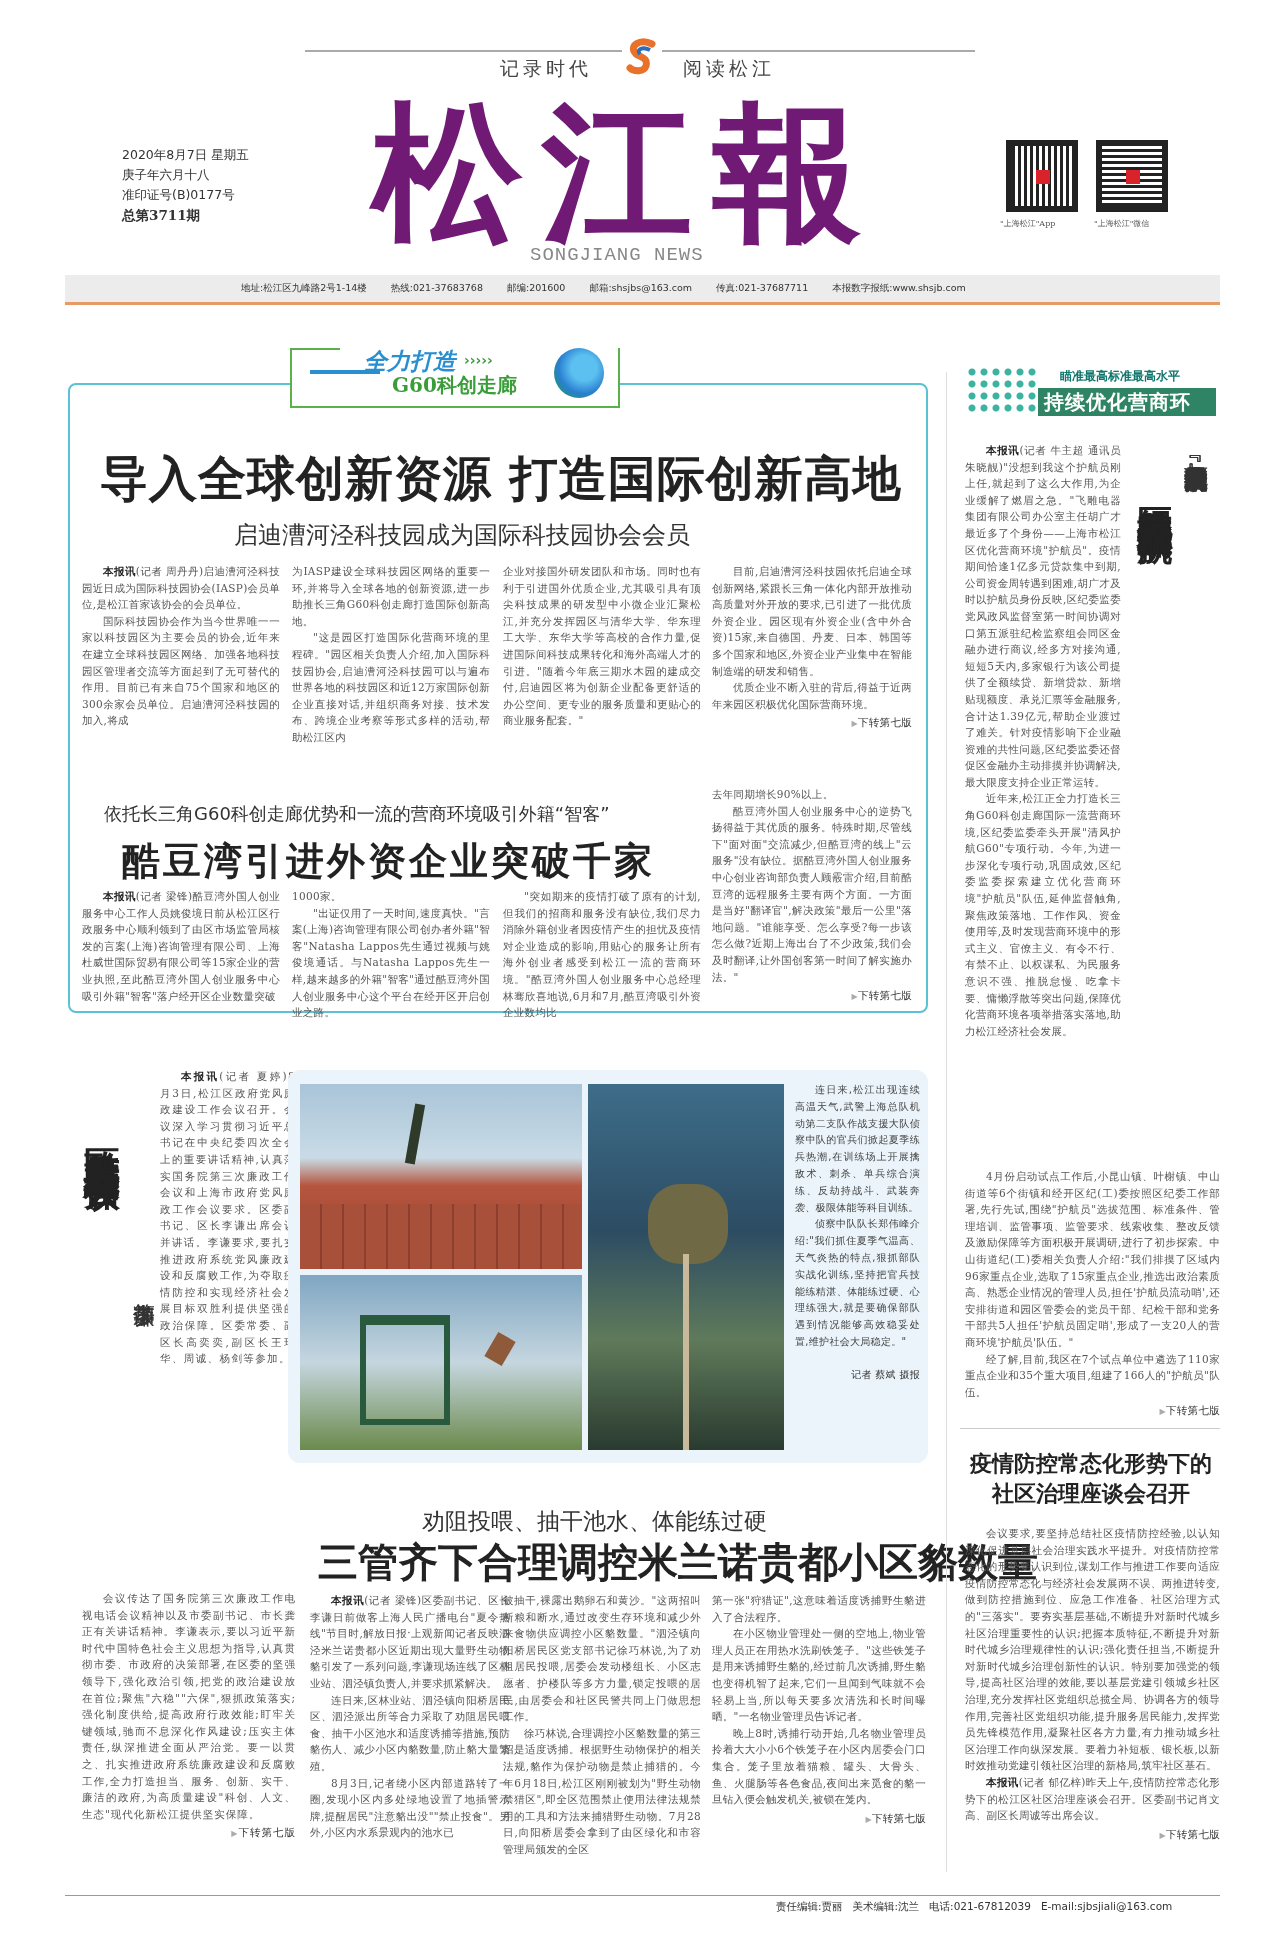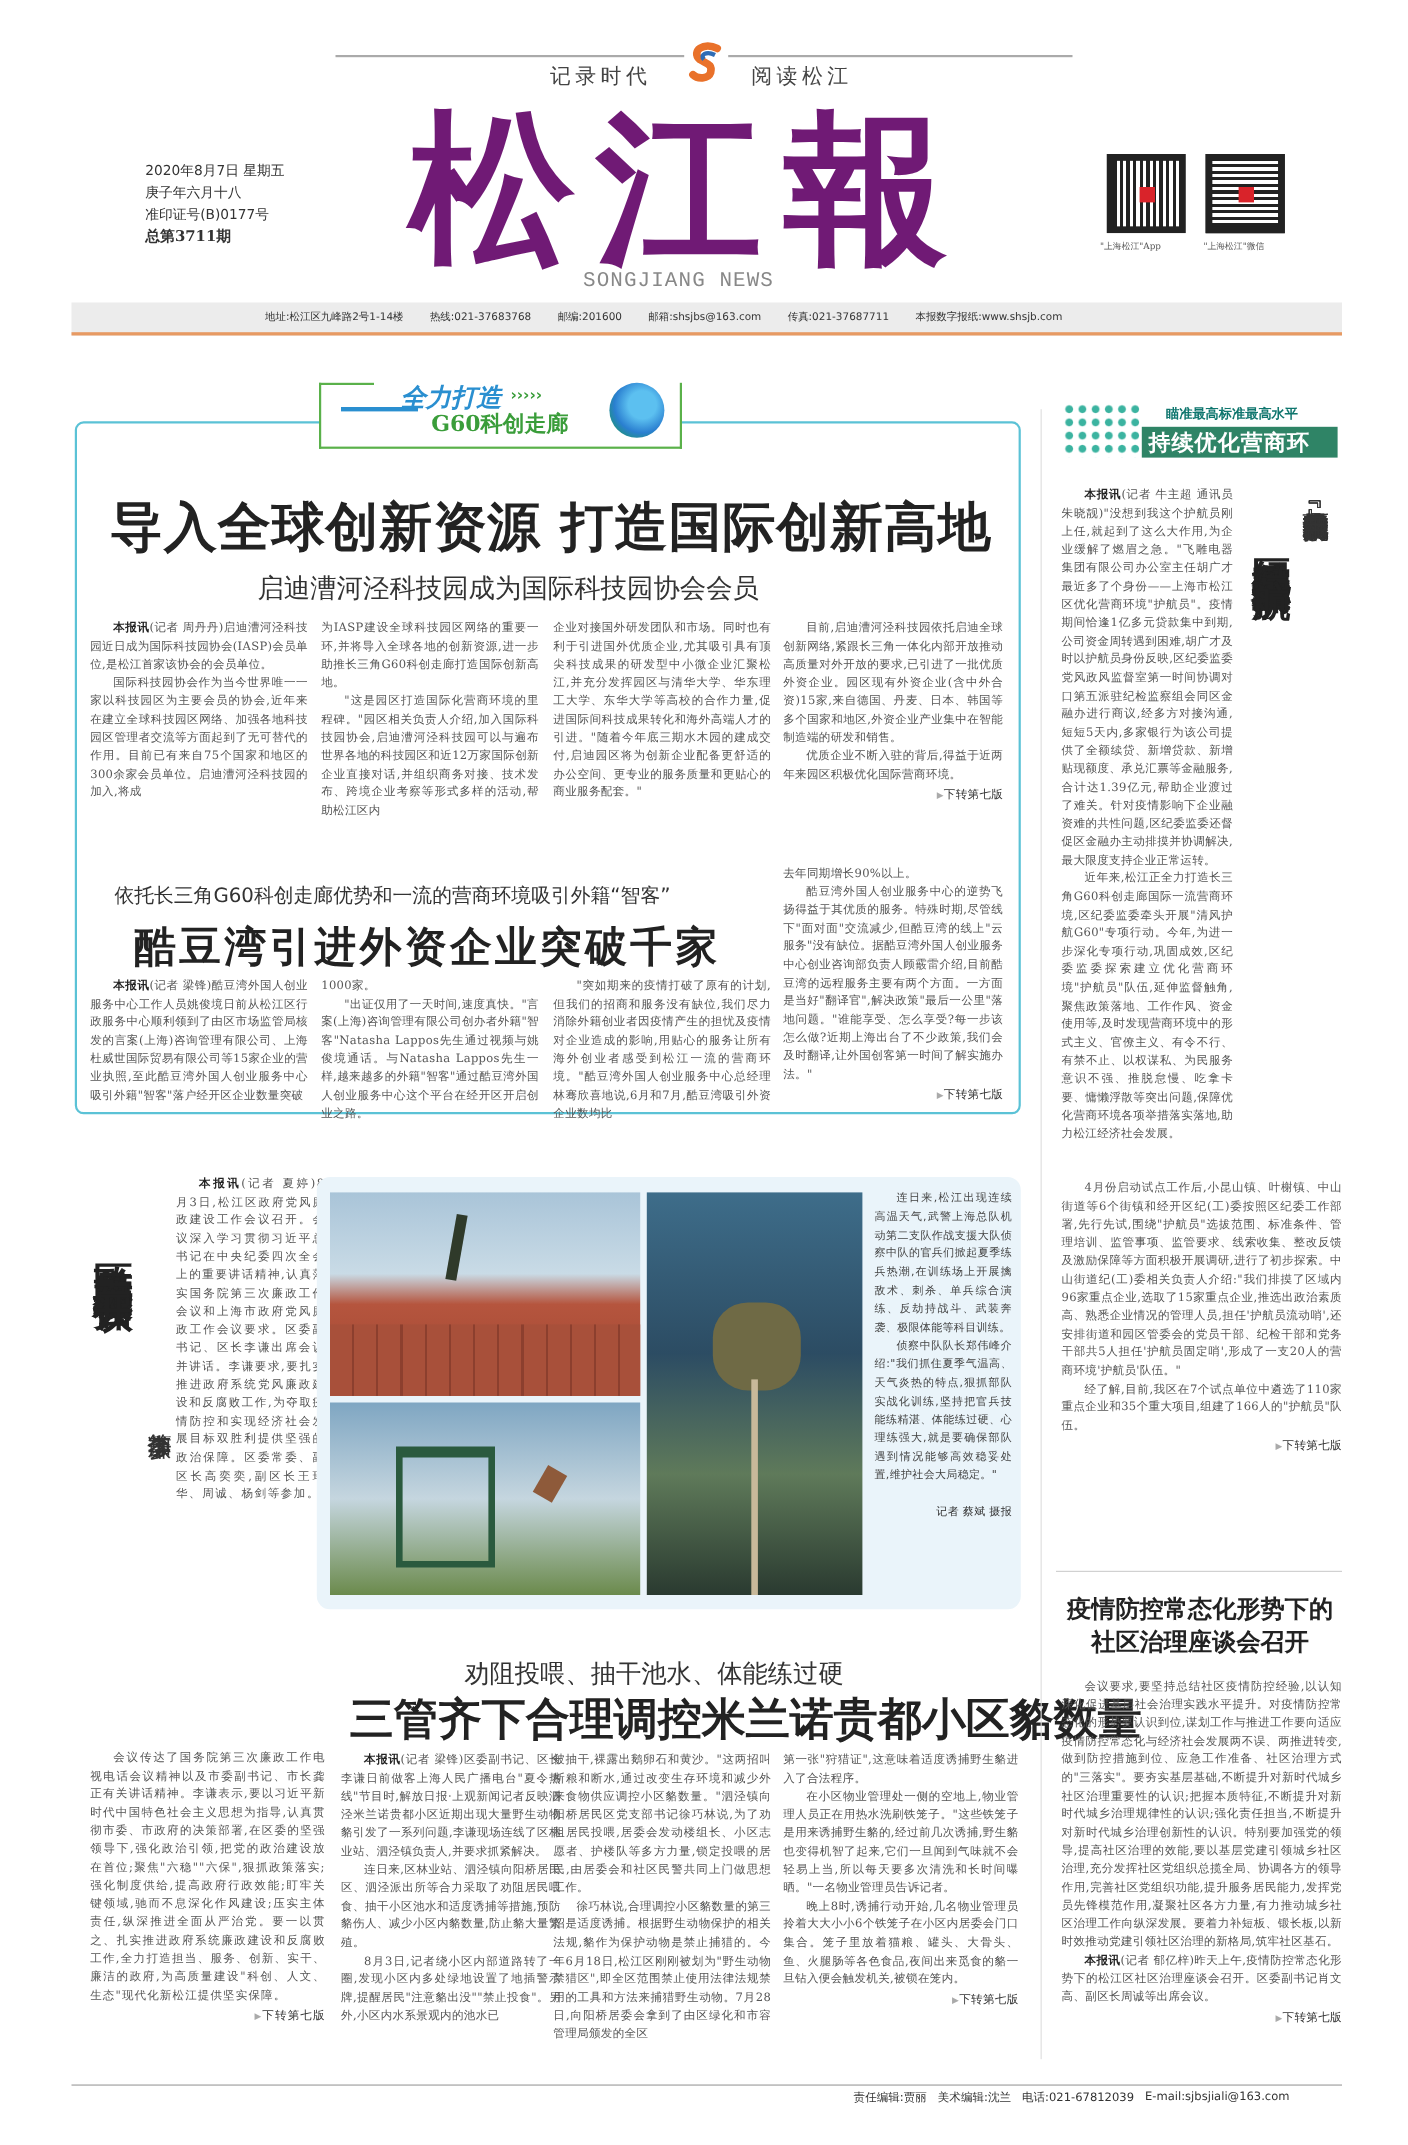--- a/index.html
+++ b/index.html
@@ -20,21 +20,21 @@
 <div class="abs" style="left:500px;top:56px;font-size:19px;font-family:'DejaVu Sans',sans-serif;color:#444;letter-spacing:4px">记录时代</div>
 <div class="abs" style="left:622px;top:36px;width:40px;height:40px;background:#fff">
   <svg width="40" height="40" viewBox="0 0 40 40">
       <path d="M30 8 C18 2 6 10 14 18 C20 22 26 22 24 30 C22 36 12 36 8 32" stroke="#e9712a" stroke-width="7" fill="none" stroke-linecap="round"></path>
       <path d="M28 14 C20 10 14 14 18 18" stroke="#2f6db5" stroke-width="4" fill="none"></path>
     </svg>
 </div>
 <div class="abs" style="left:683px;top:56px;font-size:19px;font-family:'DejaVu Sans',sans-serif;color:#444;letter-spacing:4px">阅读松江</div>
 <div class="abs" style="left:372px;top:90px;font-size:150px;line-height:165px;font-family:'DejaVu Serif',serif;font-weight:bold;color:#701a75;letter-spacing:20px">松江報</div>
 <div class="abs" style="left:530px;top:244px;font-size:19px;color:#888;letter-spacing:1px;font-family:Liberation Mono, monospace">SONGJIANG NEWS</div>
-<div class="abs sans" style="left:132px;top:145px;font-size:12.5px;line-height:20px;color:#333">
+<div class="abs sans" style="left:122px;top:145px;font-size:12.5px;line-height:20px;color:#333">
   <div>2020年8月7日 星期五</div>
   <div>庚子年六月十八</div>
   <div>准印证号(B)0177号</div>
   <div style="font-weight:bold;font-size:13.5px;font-family:'DejaVu Serif',serif">总第3711期</div>
 </div>
 <div class="abs" style="left:1006px;top:140px;width:72px;height:72px;background:repeating-linear-gradient(90deg,#222 0 3px,#fff 3px 6px),#222;border:6px solid #222;outline:2px solid #fff">
   <div style="position:absolute;left:24px;top:24px;width:14px;height:14px;background:#d9232a"></div>
 </div>
 <div class="abs" style="left:1096px;top:140px;width:72px;height:72px;background:repeating-linear-gradient(0deg,#222 0 3px,#fff 3px 6px),#222;border:6px solid #222">
   <div style="position:absolute;left:24px;top:24px;width:14px;height:14px;background:#d9232a"></div>
@@ -102,21 +102,21 @@
   <div style="position:absolute;left:0;top:6px;width:70px;height:50px;background:radial-gradient(circle,#3bb3a0 3px,transparent 4px) 0 0/12px 12px"></div>
   <div class="sans" style="position:absolute;left:94px;top:8px;font-size:12px;font-weight:bold;color:#0f766e">瞄准最高标准最高水平</div>
   <div style="position:absolute;left:72px;top:28px;height:28px;padding:0 6px;background:#2f8466;color:#fff;font-size:20px;font-weight:bold;line-height:28px;letter-spacing:1px">持续优化营商环境</div>
 </div>
 <div class="abs body-text" style="left:965px;top:442px;width:156px">
   <p><b>本报讯</b><span>(记者 牛主超 通讯员 朱晓靓)</span><span>"没想到我这个护航员刚上任,就起到了这么大作用,为企业缓解了燃眉之急。"飞雕电器集团有限公司办公室主任胡广才最近多了个身份——上海市松江区优化营商环境"护航员"。疫情期间恰逢1亿多元贷款集中到期,公司资金周转遇到困难,胡广才及时以护航员身份反映,区纪委监委党风政风监督室第一时间协调对口第五派驻纪检监察组会同区金融办进行商议,经多方对接沟通,短短5天内,多家银行为该公司提供了全额续贷、新增贷款、新增贴现额度、承兑汇票等金融服务,合计达1.39亿元,帮助企业渡过了难关。针对疫情影响下企业融资难的共性问题,区纪委监委还督促区金融办主动排摸并协调解决,最大限度支持企业正常运转。</span></p>
   <p>近年来,松江正全力打造长三角G60科创走廊国际一流营商环境,区纪委监委牵头开展"清风护航G60"专项行动。今年,为进一步深化专项行动,巩固成效,区纪委监委探索建立优化营商环境"护航员"队伍,延伸监督触角,聚焦政策落地、工作作风、资金使用等,及时发现营商环境中的形式主义、官僚主义、有令不行、有禁不止、以权谋私、为民服务意识不强、推脱怠慢、吃拿卡要、慵懒浮散等突出问题,保障优化营商环境各项举措落实落地,助力松江经济社会发展。</p>
 </div>
 <div class="abs vert" style="left:1133px;top:480px;font-size:35px;font-weight:bold;color:#222;line-height:44px;letter-spacing:1px;height:650px">区纪委监委延伸监督触角为企业发展保驾护航</div>
 <div class="abs vert sans" style="left:1180px;top:448px;font-size:24px;color:#333;line-height:32px;height:710px">『护航员』成为优化营商环境的『千里眼』和『好帮手』</div>
-<div class="abs body-text" style="left:965px;top:1072px;width:255px">
+<div class="abs body-text" style="left:965px;top:1168px;width:255px">
   <p>4月份启动试点工作后,小昆山镇、叶榭镇、中山街道等6个街镇和经开区纪(工)委按照区纪委工作部署,先行先试,围绕"护航员"选拔范围、标准条件、管理培训、监管事项、监管要求、线索收集、整改反馈及激励保障等方面积极开展调研,进行了初步探索。中山街道纪(工)委相关负责人介绍:"我们排摸了区域内96家重点企业,选取了15家重点企业,推选出政治素质高、熟悉企业情况的管理人员,担任'护航员流动哨',还安排街道和园区管委会的党员干部、纪检干部和党务干部共5人担任'护航员固定哨',形成了一支20人的营商环境'护航员'队伍。"</p>
   <p>经了解,目前,我区在7个试点单位中遴选了110家重点企业和35个重大项目,组建了166人的"护航员"队伍。</p>
   <div class="turn">下转第七版</div>
 </div>
 
 <div class="abs vert" style="left:82px;top:1120px;font-size:36px;font-weight:bold;color:#222;line-height:42px;letter-spacing:2px;height:520px">区政府党风廉政建设工作会议召开</div>
 <div class="abs vert sans" style="left:130px;top:1286px;font-size:22px;color:#333;line-height:28px">李谦等参加</div>
 <div class="abs body-text" style="left:160px;top:1068px;width:136px;letter-spacing:1.4px">
   <p><b>本报讯</b><span>(记者 夏婷)</span><span>8月3日,松江区政府党风廉政建设工作会议召开。会议深入学习贯彻习近平总书记在中央纪委四次全会上的重要讲话精神,认真落实国务院第三次廉政工作会议和上海市政府党风廉政工作会议要求。区委副书记、区长李谦出席会议并讲话。李谦要求,要扎实推进政府系统党风廉政建设和反腐败工作,为夺取疫情防控和实现经济社会发展目标双胜利提供坚强的政治保障。区委常委、副区长高奕奕,副区长王玮华、周诚、杨剑等参加。</span></p>
 </div>

